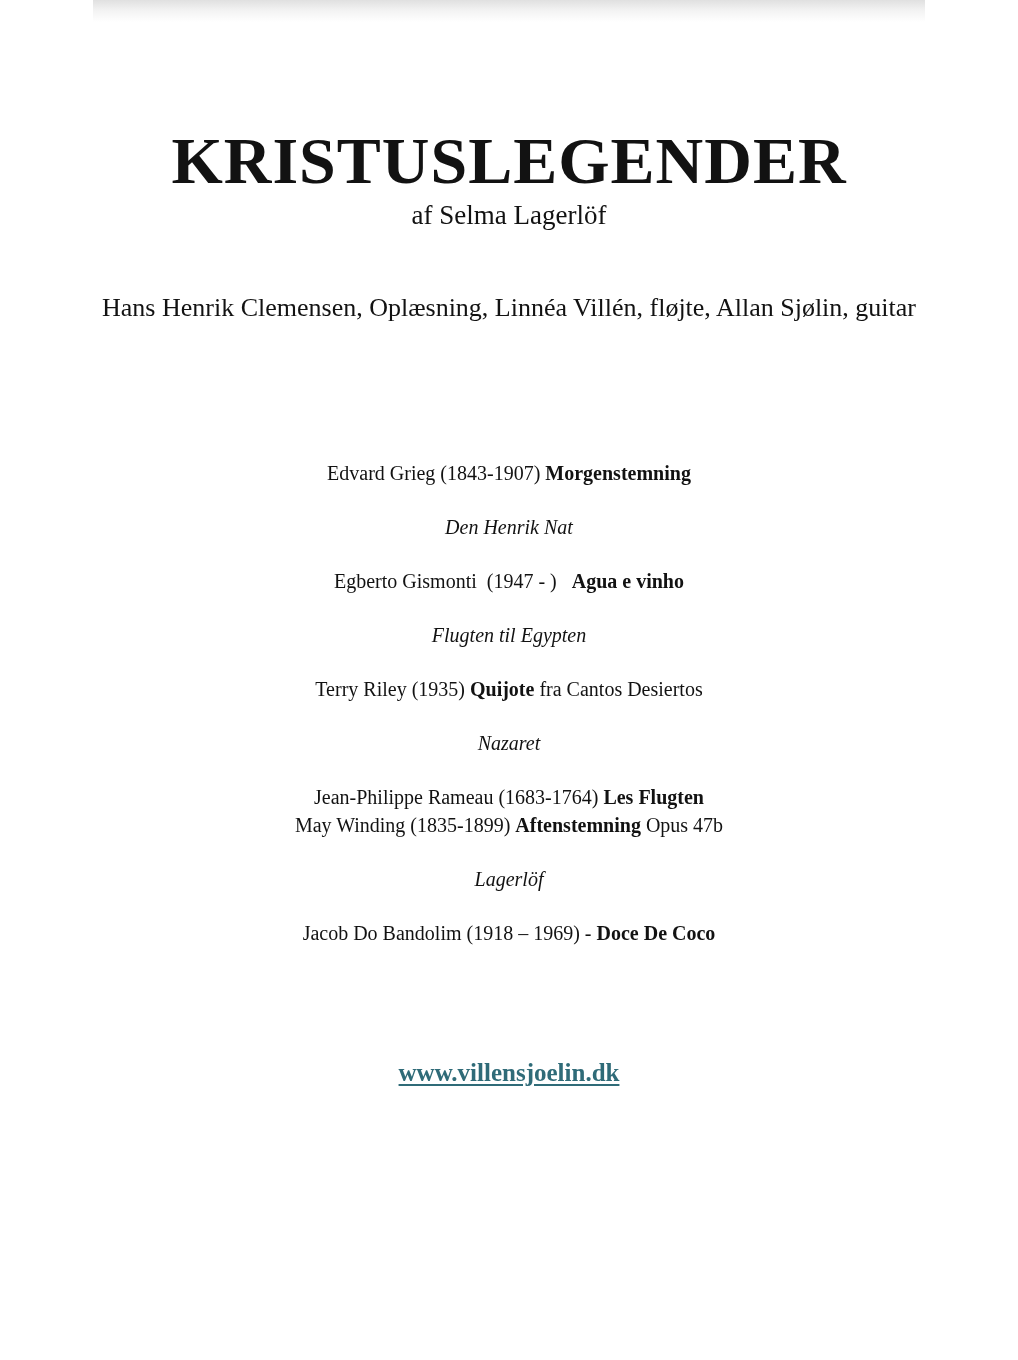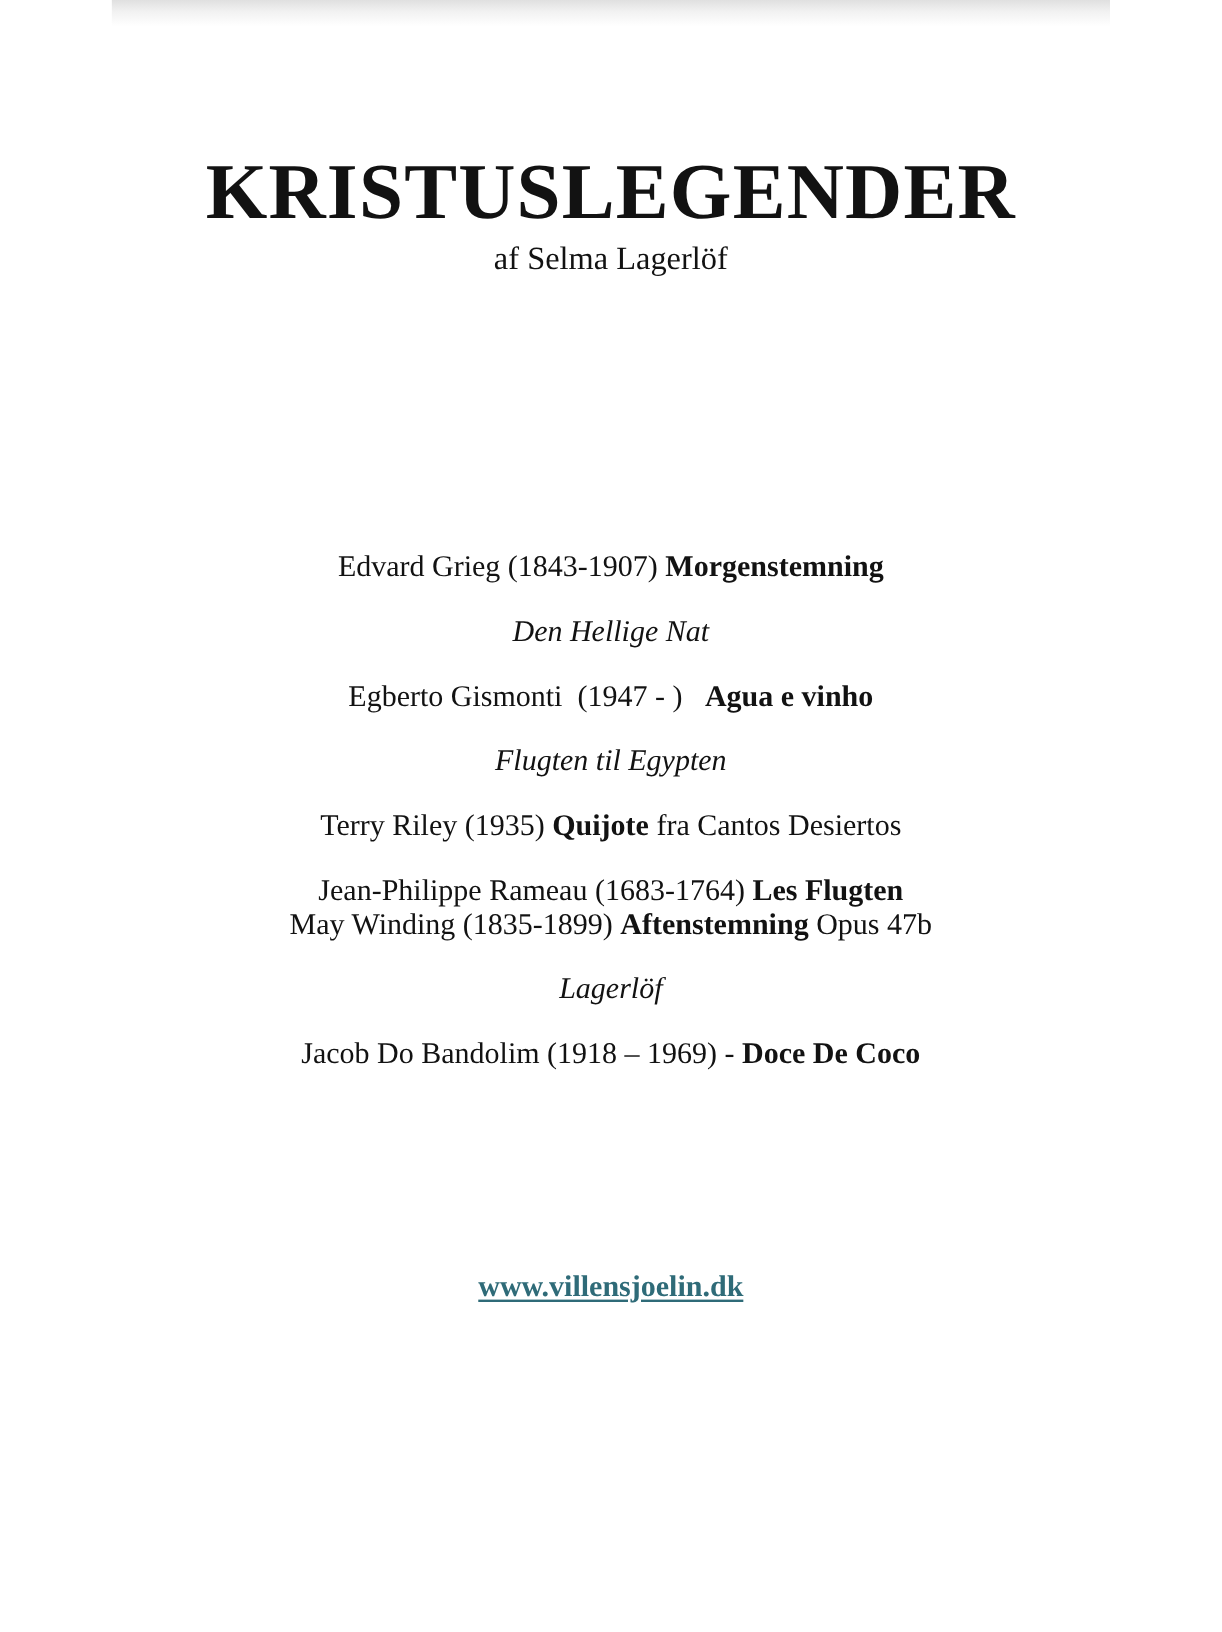--- a/index.html
+++ b/index.html
@@ -49,21 +49,21 @@
     left: 0; right: 0;
     text-align: center;
     font-size: 26px;
     white-space: pre-wrap;
   }
   .program {
     position: absolute;
     top: 459px;
     left: 0; right: 0;
     text-align: center;
-    font-size: 25px;
+    font-size: 20px;
   }
   .program p {
     line-height: 28px;
     margin: 0 0 26px 0;
     white-space: pre-wrap;
   }
   .program strong { font-weight: 700; }
   .program em { font-style: italic; font-weight: 400; }
   .footer {
     position: absolute;
@@ -85,33 +85,35 @@
 
 <div class="canvas">
 
   <div class="top-shadow"></div>
 
   <div class="header">
     <h1 class="title">KRISTUSLEGENDER</h1>
     <h2 class="subtitle">af Selma Lagerlöf</h2>
   </div>
 
+  <p class="performers">Hans Henrik Clemensen, Oplæsning, Linnéa Villén, fløjte, Allan Sjølin, guitar</p>
 
   <div class="program">
 
     <p><span>Edvard Grieg (1843-1907) </span><strong>Morgenstemning</strong></p>
 
-    <p><em>Den Hellige Nat</em></p>
+    <p><em>Den Henrik Nat</em></p>
 
     <p><span>Egberto Gismonti  (1947 - )   </span><strong>Agua e vinho</strong></p>
 
     <p><em>Flugten til Egypten</em></p>
 
     <p><span>Terry Riley (1935) </span><strong>Quijote</strong><span> fra Cantos Desiertos</span></p>
 
+    <p><em>Nazaret</em></p>
 
     <p><span>Jean-Philippe Rameau (1683-1764) </span><strong>Les Flugten</strong><br><span>May Winding (1835-1899) </span><strong>Aftenstemning</strong><span> Opus 47b</span></p>
 
     <p><em>Lagerlöf</em></p>
 
     <p><span>Jacob Do Bandolim (1918 – 1969) - </span><strong>Doce De Coco</strong></p>
 
   </div>
 
   <div class="footer">

